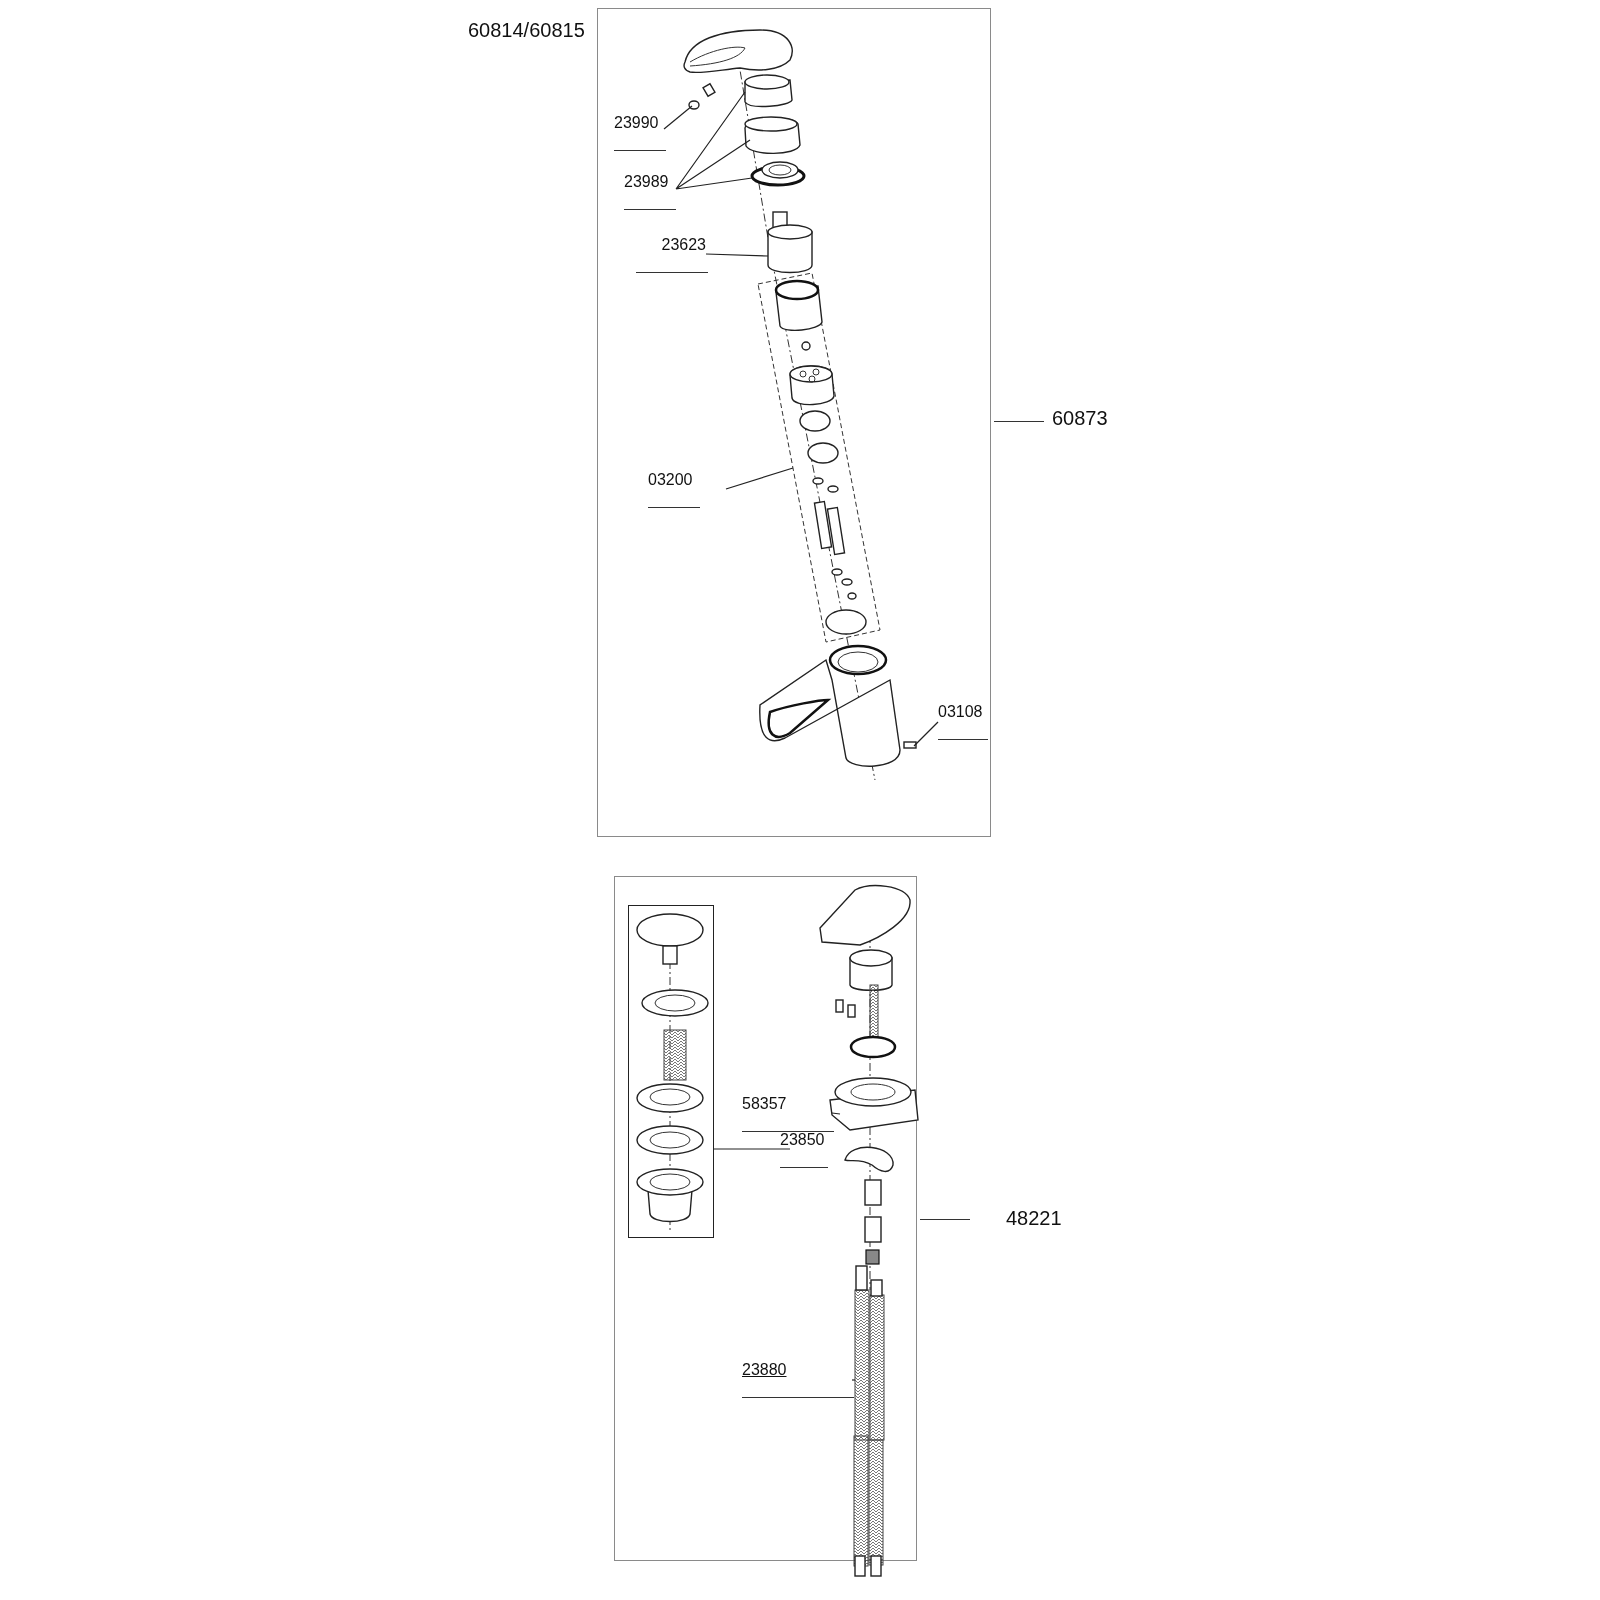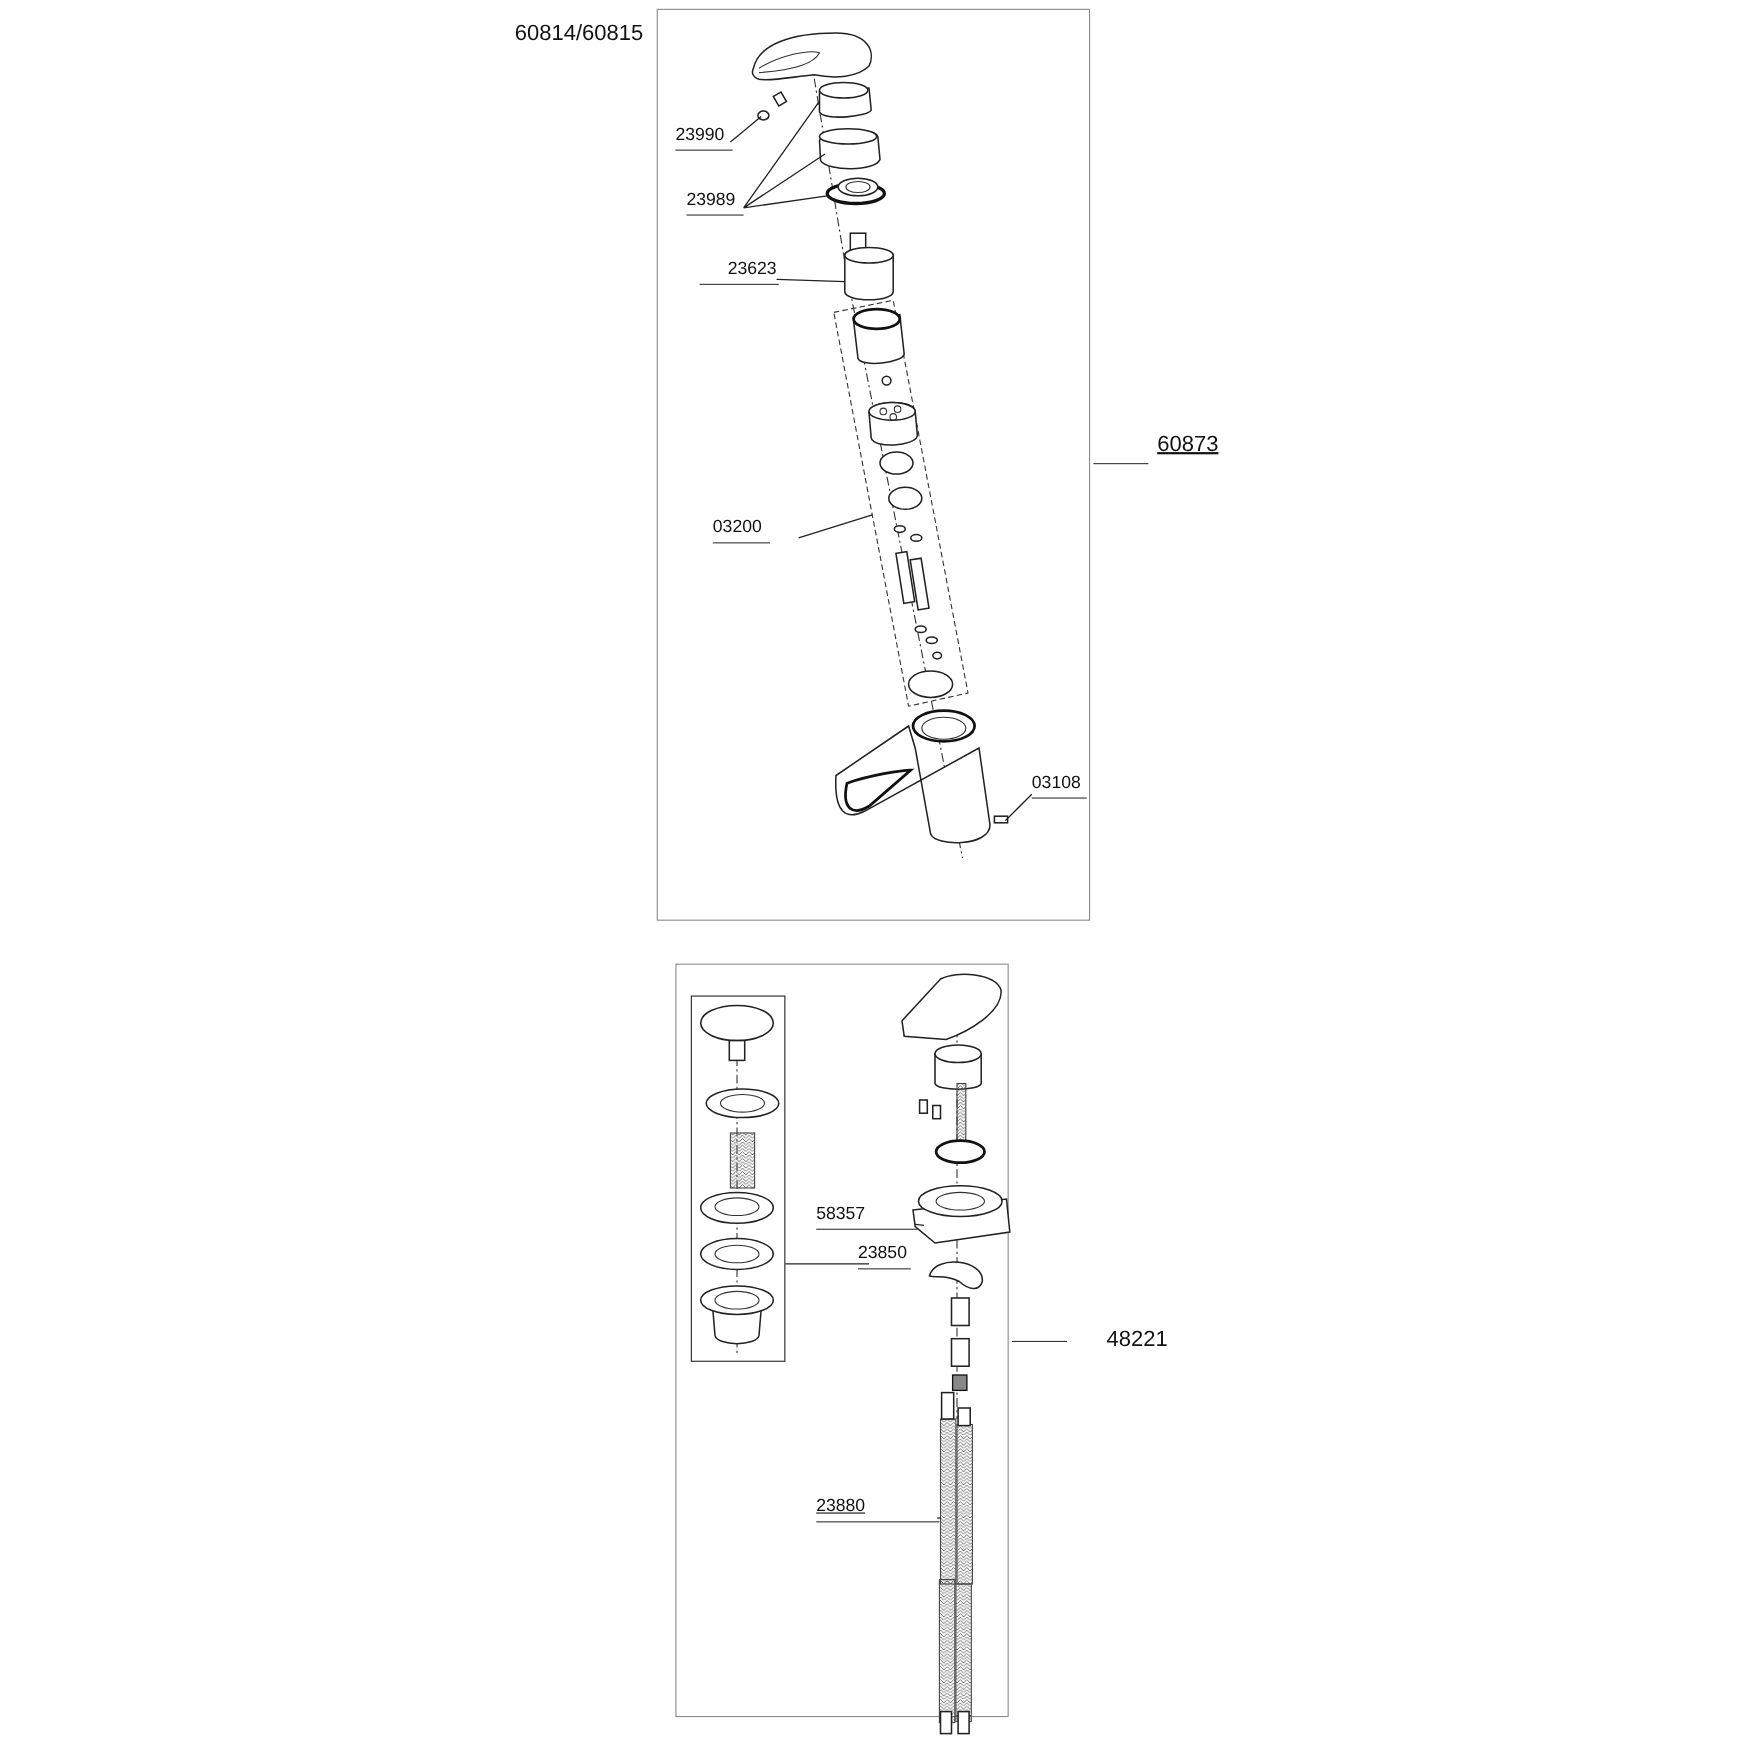--- a/index.html
+++ b/index.html
@@ -1,37 +1,37 @@
 <!DOCTYPE html>
 <html><head>
 <meta charset="utf-8">
 <style>
   html,body{margin:0;padding:0;background:#ffffff;}
   body{width:1600px;height:1600px;position:relative;overflow:hidden;font-family:"Liberation Sans",sans-serif;color:#111;}
   .abs{position:absolute;}
   .frame{position:absolute;border:1.5px solid #8a8a8a;box-sizing:border-box;}
-  .label{position:absolute;font-size:16px;line-height:18px;border-bottom:1.3px solid #333;padding:0 2px 4px 0;white-space:nowrap;}
+  .label{position:absolute;font-size:16px;line-height:18px;border-bottom:1.3px solid #333;padding:0 2px 18px 0;white-space:nowrap;}
   .biglabel{position:absolute;font-size:20px;line-height:24px;white-space:nowrap;}
   svg{position:absolute;left:0;top:0;overflow:visible;}
   .ln{stroke:#222;stroke-width:1.2;fill:none;}
   .thin{stroke:#333;stroke-width:1;fill:none;}
   .part{stroke:#222;stroke-width:1.4;fill:#fff;}
   .dash{stroke:#333;stroke-width:1;fill:none;stroke-dasharray:8 3 2 3;}
   .dbox{stroke:#333;stroke-width:1;fill:none;stroke-dasharray:5 3;}
   .hatch{stroke:#444;stroke-width:1;fill:url(#braid);}
 </style>
 </head>
 <body>
 
 <div class="biglabel" style="left:468px;top:18px;">60814/60815</div>
 
 <div class="frame" style="left:597px;top:8px;width:394px;height:829px;"></div>
 
 <div class="abs" style="left:994px;top:421px;width:50px;border-top:1.3px solid #333;"></div>
-<div class="biglabel" style="left:1052px;top:392px;text-decoration:underline;">60873</div>
+<div class="biglabel" style="left:1052px;top:406px;">60873</div>
 
 <div class="label" style="left:614px;top:114px;width:50px;">23990</div>
 <div class="label" style="left:624px;top:173px;width:50px;">23989</div>
 <div class="label" style="left:636px;top:236px;width:70px;text-align:right;">23623</div>
 <div class="label" style="left:648px;top:471px;width:50px;">03200</div>
 <div class="label" style="left:938px;top:703px;width:48px;">03108</div>
 
 <svg width="1600" height="1600">
   <defs>
     <pattern id="braid" width="6" height="6" patternUnits="userSpaceOnUse">

